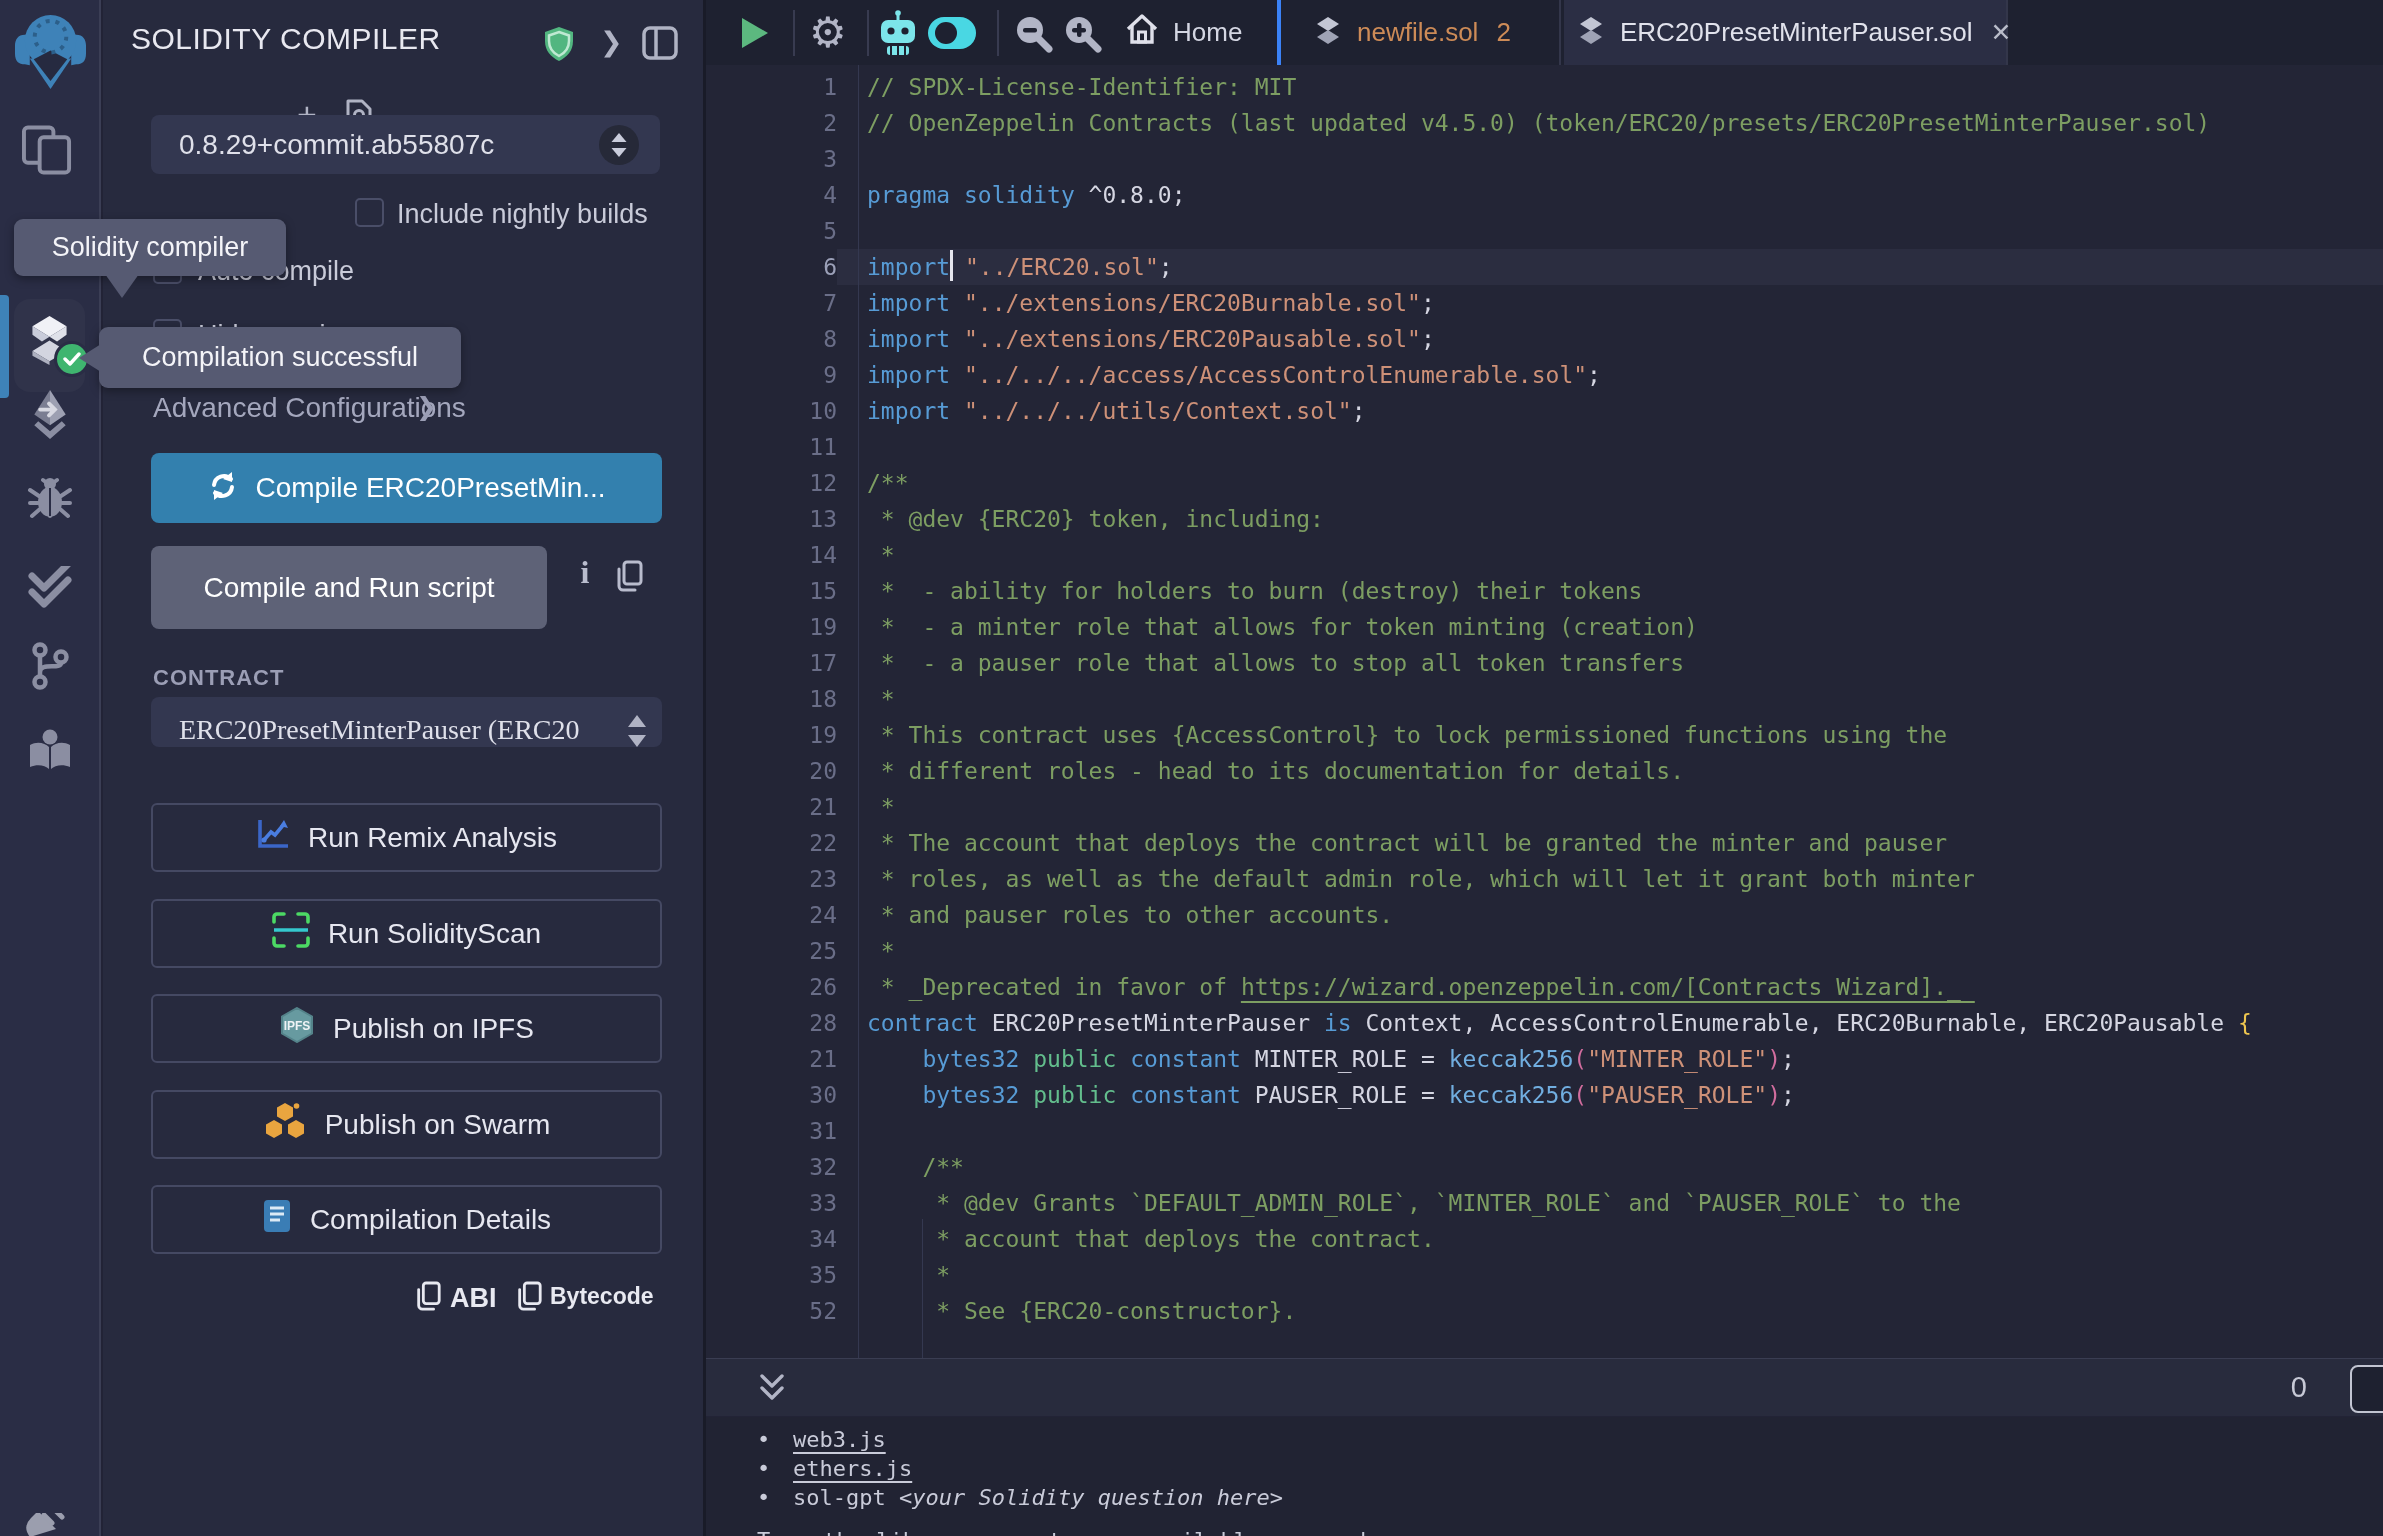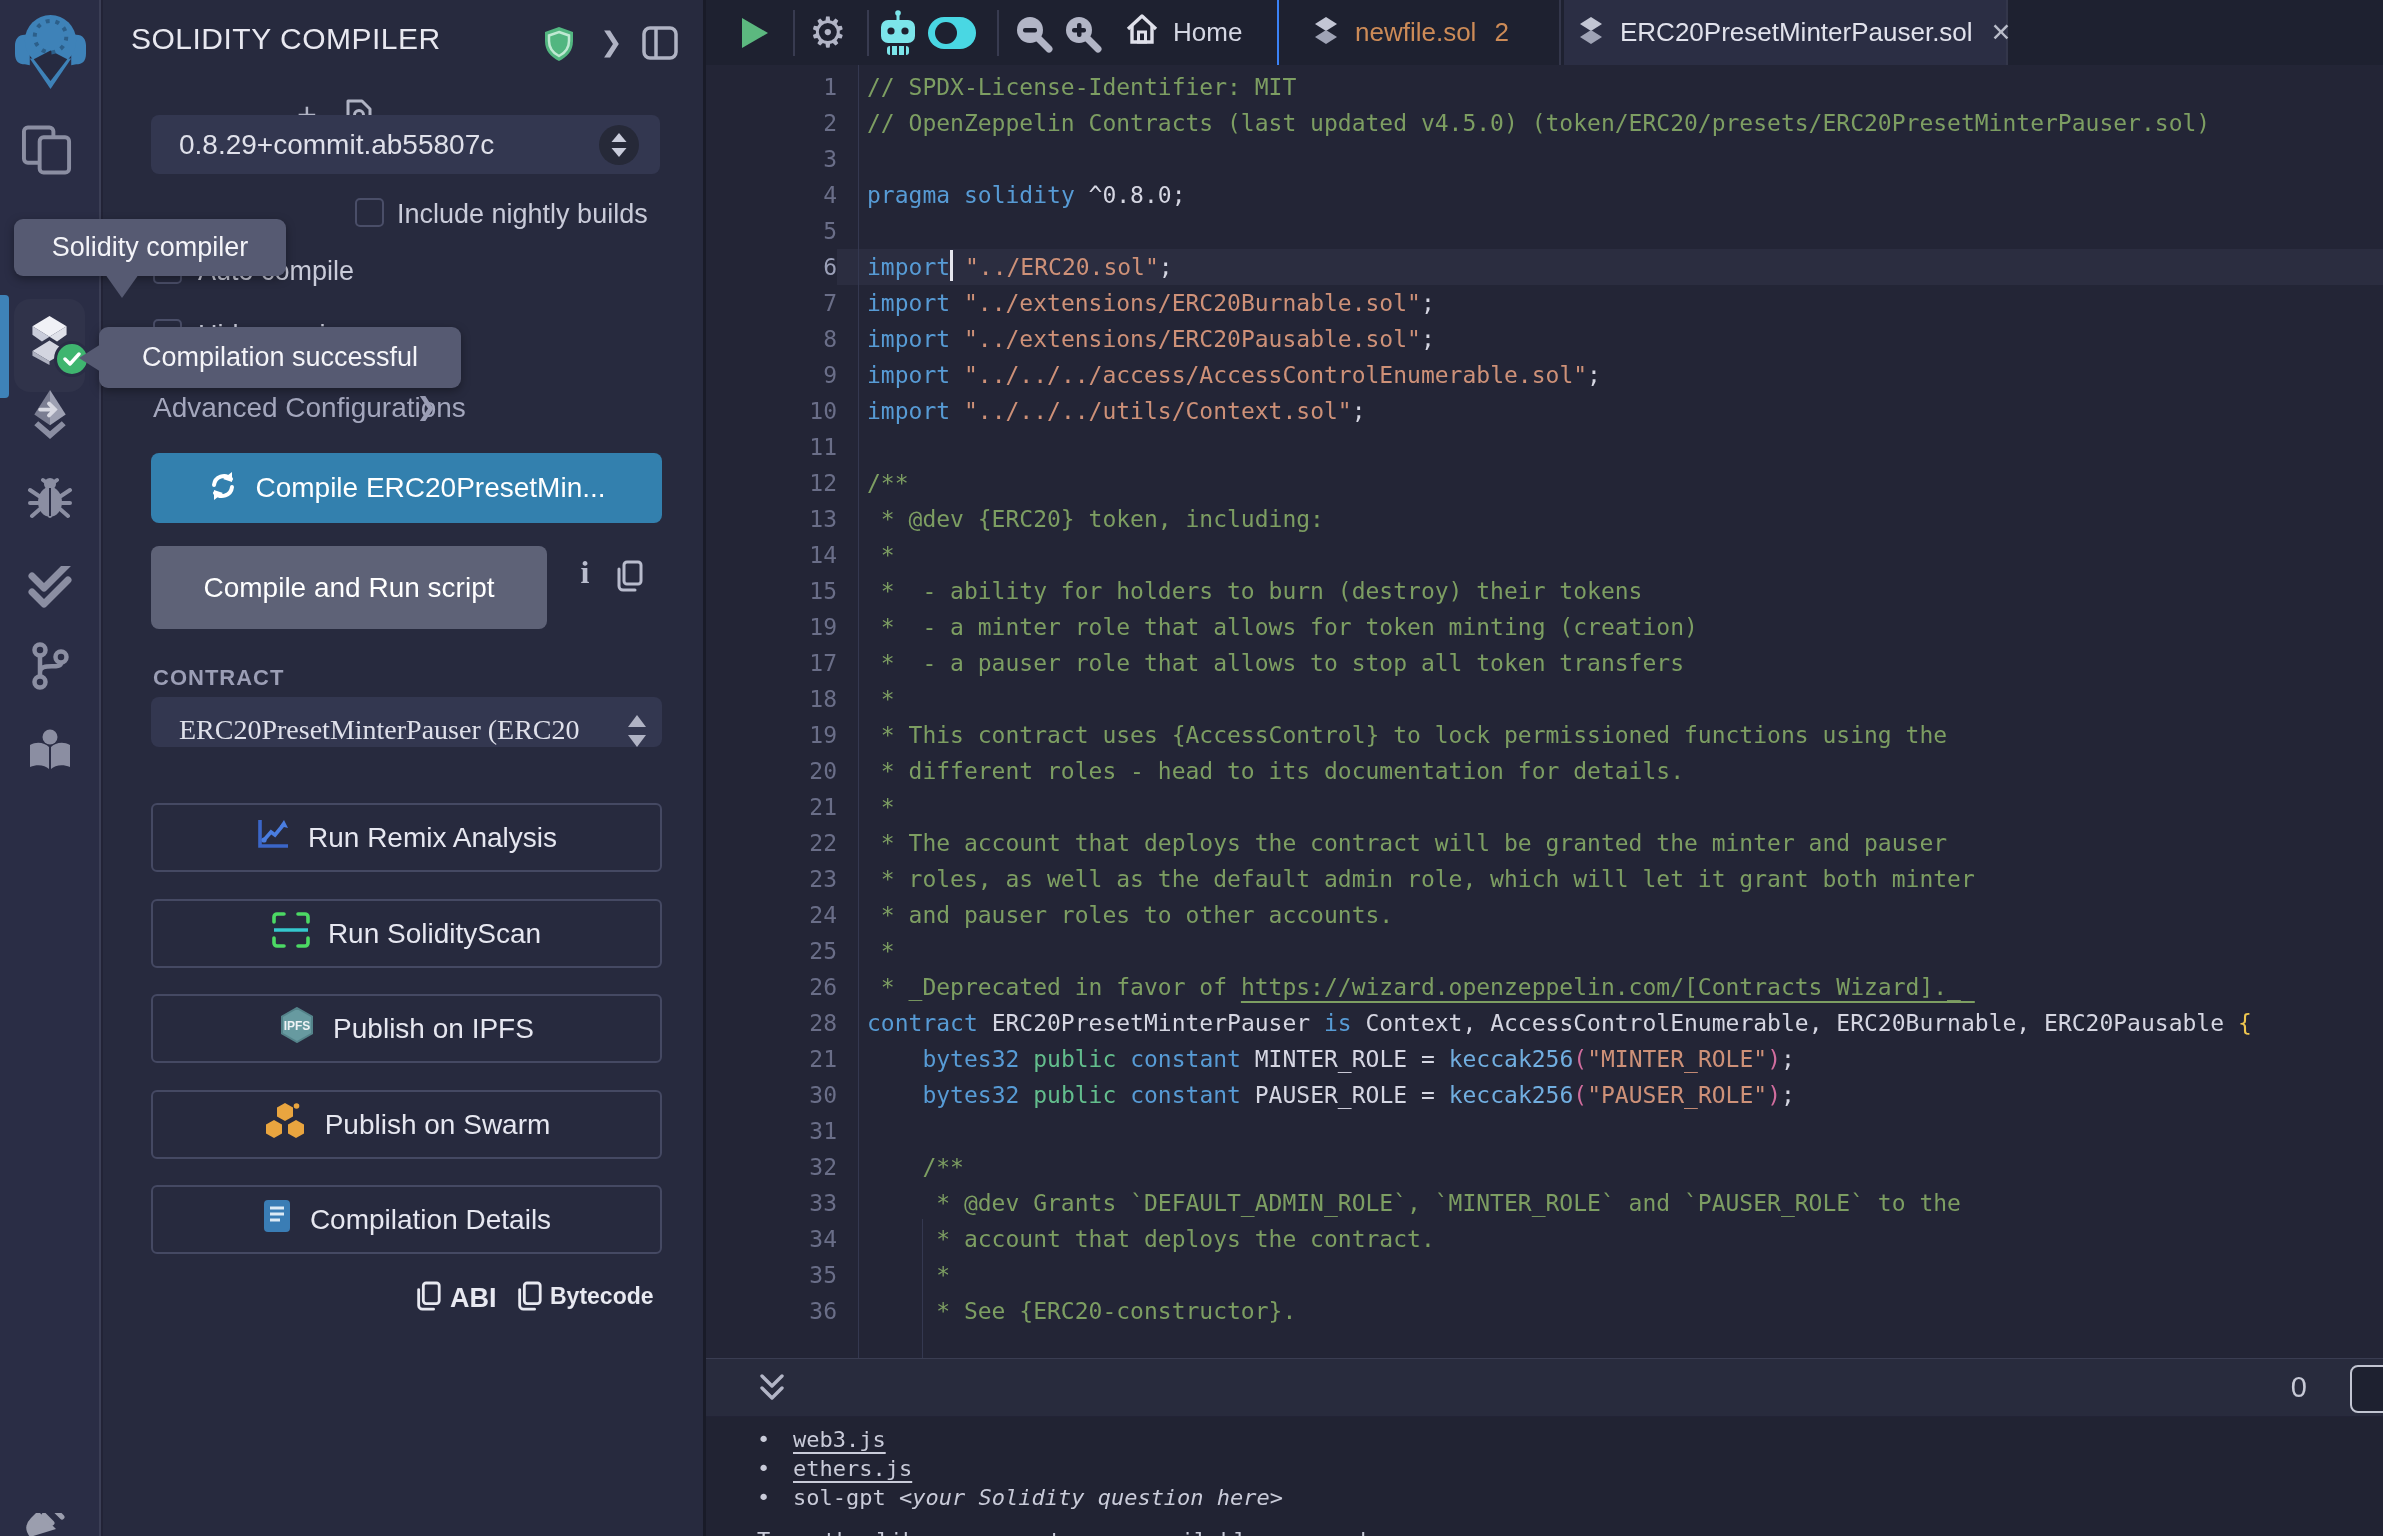--- a/index.html
+++ b/index.html
@@ -24,21 +24,21 @@
   
   .tooltip{position:absolute;background:#565a72;border-radius:9px;color:#f4f4f8;font-size:27px;display:flex;align-items:center;justify-content:center;z-index:60;box-shadow:0 3px 10px rgba(0,0,0,.35);}
   #tt1-arrow{position:absolute;left:105px;top:274px;width:0;height:0;border-left:17px solid transparent;border-right:17px solid transparent;border-top:24px solid #565a72;z-index:60;}
   #tt2-arrow{position:absolute;left:79px;top:344px;width:0;height:0;border-top:14px solid transparent;border-bottom:14px solid transparent;border-right:22px solid #565a72;z-index:60;}
   
   #divider{position:absolute;left:703px;top:0;width:3px;height:1537px;background:#191b28;z-index:6;}
   #edhead{position:absolute;left:706px;top:0;right:0;height:65px;background:#1e2130;}
   .vsep{position:absolute;top:10px;width:2px;height:46px;background:#383b50;}
   .tbic{position:absolute;cursor:pointer;}
   .tab{position:absolute;top:0;height:65px;display:flex;align-items:center;cursor:pointer;box-sizing:border-box;}
-  #tab1{left:571px;width:284px;border-left:2px solid #3b82f6;border-right:2px solid #33364a;text-align:center;}
+  #tab1{left:571px;width:284px;border-left:4px solid #3b82f6;border-right:2px solid #33364a;text-align:center;}
   #tab2{left:858px;width:444px;background:#2b2e44;border-right:2px solid #33364a;}
   #home{position:absolute;left:419px;top:0;height:65px;display:flex;align-items:center;gap:14px;cursor:pointer;}
   #home span{font-size:26px;color:#d4d6e2;}
   .tablbl{font-size:26px;white-space:nowrap;}
   #code{position:absolute;left:706px;top:65px;right:0;height:1293px;background:#232536;overflow:hidden;padding-top:4px;font-family:"DejaVu Sans Mono",monospace;}
   .line{display:flex;height:36px;line-height:36px;}
   .ln{flex:none;width:131px;text-align:right;color:#6a6e88;font-size:23px;user-select:none;}
   .lc{flex:1;padding-left:30px;white-space:pre;font-size:23px;}
   .hl .lc{background:#2b2d40;}
   .hl .ln{color:#9ba0b8;}
@@ -499,21 +499,21 @@
       </div>
       <div class="line">
         <span class="ln">34</span>
         <span class="lc"><span class="tk-c">     * account that deploys the contract.</span></span>
       </div>
       <div class="line">
         <span class="ln">35</span>
         <span class="lc"><span class="tk-c">     *</span></span>
       </div>
       <div class="line">
-        <span class="ln">36</span>
+        <span class="ln">52</span>
         <span class="lc"><span class="tk-c">     * See {ERC20-constructor}.</span></span>
       </div>
     </div>
   <div class="guide" style="left:152px;top:0;height:1293px;"></div>
   <div class="guide" style="left:216px;top:1154px;height:139px;"></div>
 </div>
 
 <div id="termbar">
   <div class="abs" style="left:51px;top:14px;cursor:pointer;">
     <svg width="30" height="30" viewBox="0 0 30 30">

